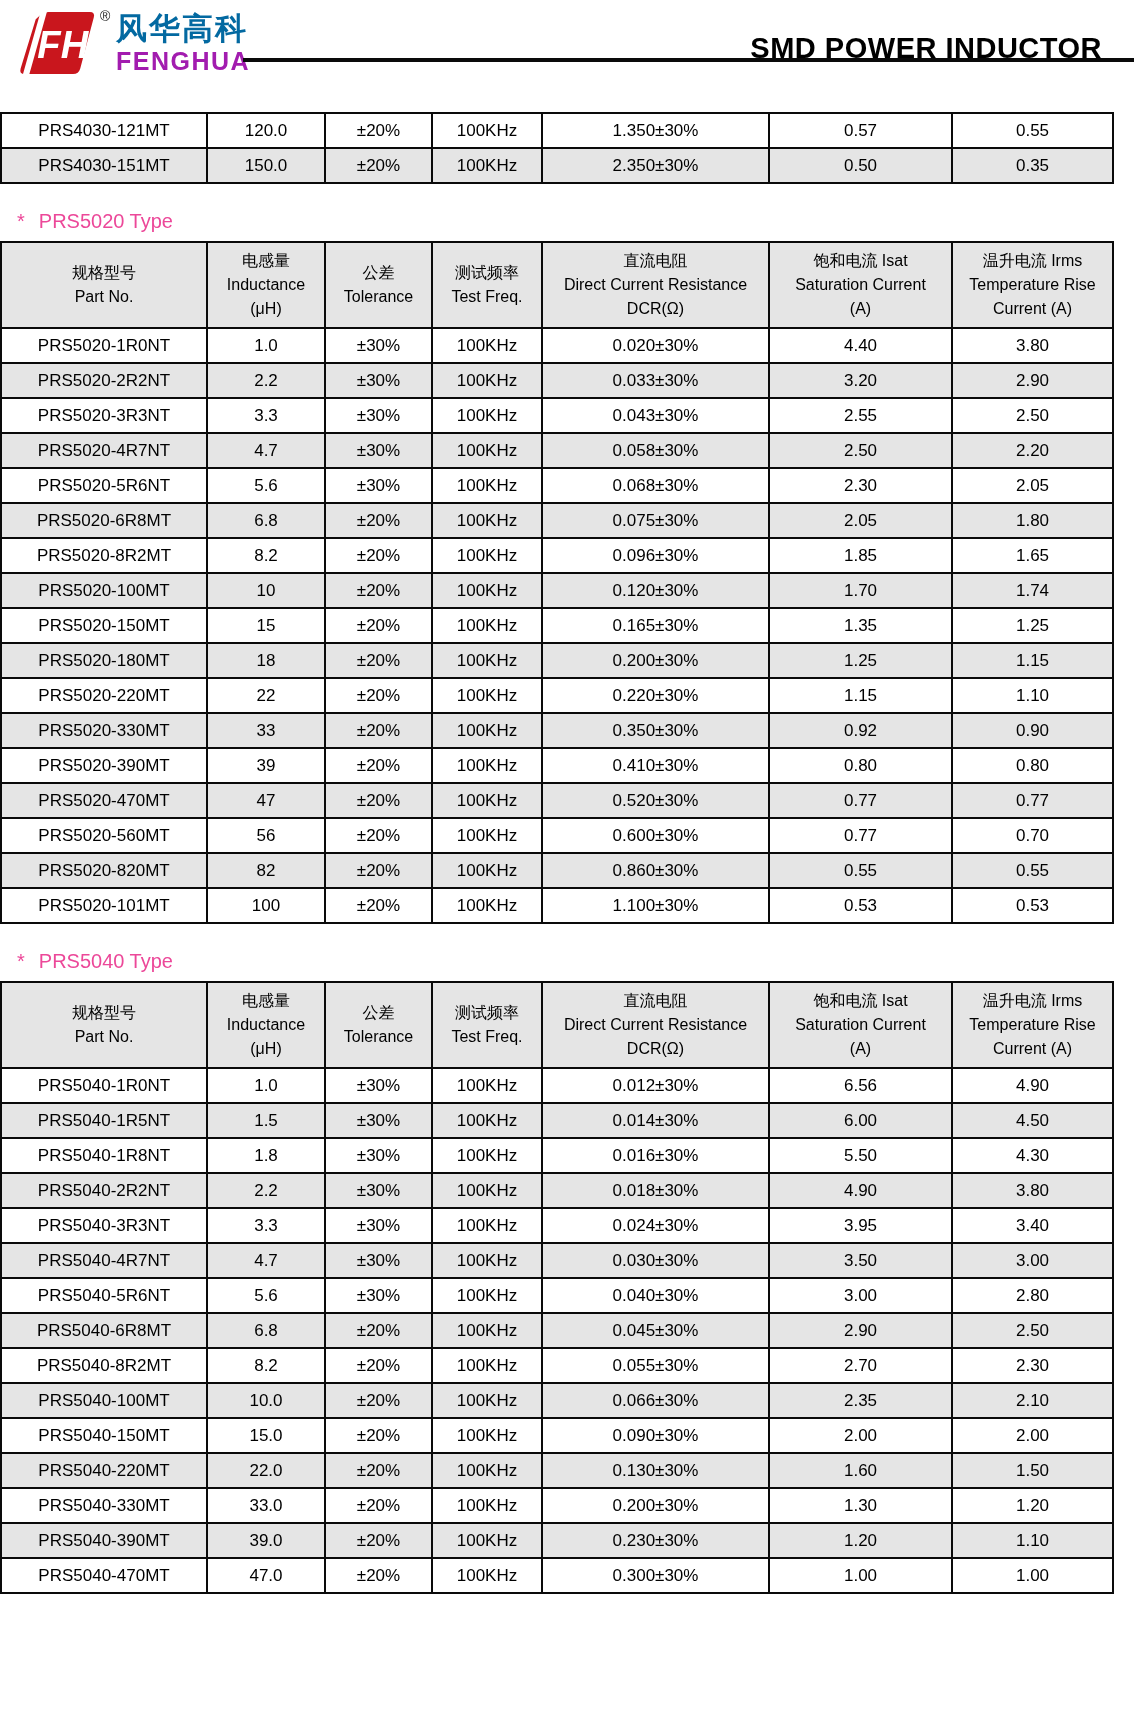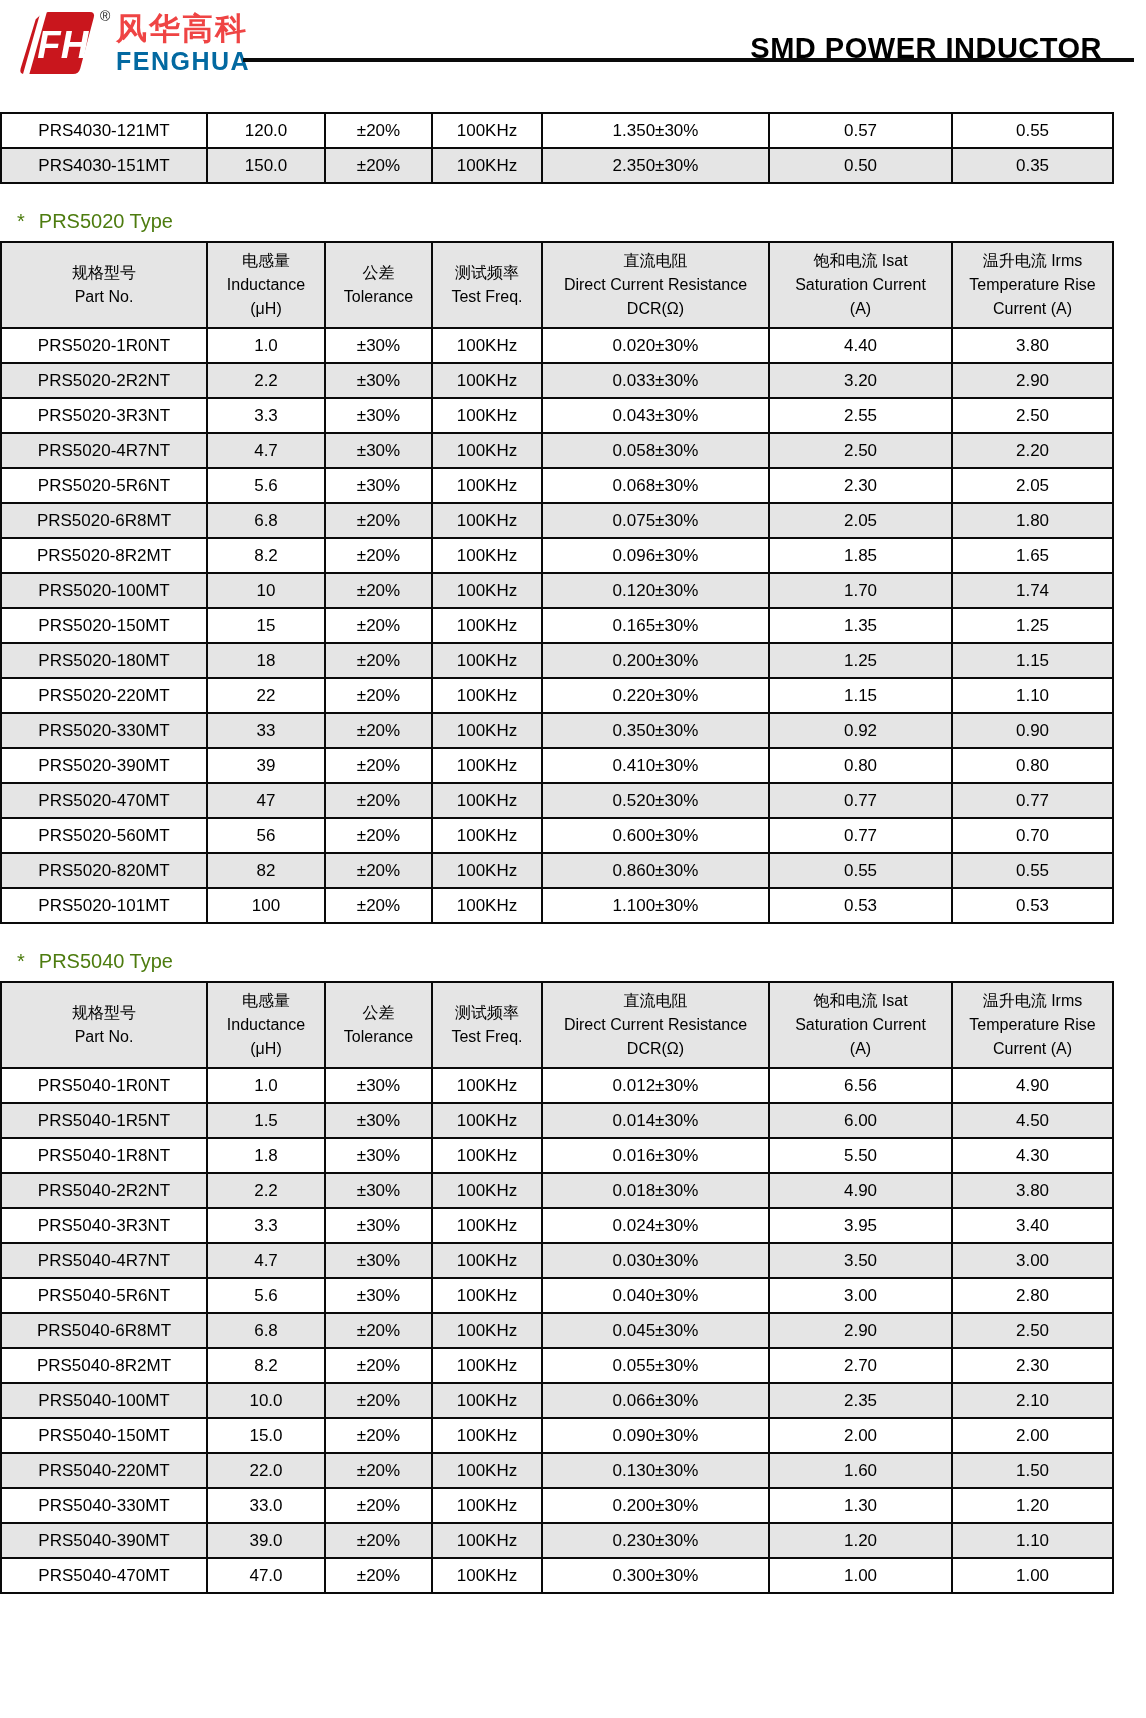--- a/index.html
+++ b/index.html
@@ -67,21 +67,21 @@
     width: 891px;
     height: 4px;
     background: #0a0a0a;
   }
   
   .content { }
   .sec-first table { margin-top: 30px; }
   .type-heading {
     margin: 26px 0 8px 17px;
     font-size: 20px;
-    color: #4d7c0f;
+    color: #ec4899;
   }
   .type-heading .star { margin-right: 14px; }
   table {
     border-collapse: collapse;
     table-layout: fixed;
     width: 1112px;
     background: #ffffff;
   }
   th, td {
     border: 2px solid #0a0a0a;
@@ -109,22 +109,22 @@
 <div class="page">
 
   <header class="hdr">
     <svg class="logo-icon" width="80" height="62" viewBox="0 0 100 78" aria-hidden="true">
       <path d="M30 2 Q34 0 38 0 L90 0 Q97 0 95 7 L78 71 Q76 78 69 78 L8 78 Q1 78 3 71 L22 9 Z" fill="#c9161d"></path>
       <path d="M28 0 L36 0 L14 78 L6 78 Z" fill="#ffffff"></path>
       <text x="56" y="58" text-anchor="middle" font-family="Liberation Sans, sans-serif" font-size="48" font-weight="bold" font-style="italic" fill="#ffffff">FH</text>
     </svg>
     <span class="reg-mark">®</span>
     <div class="brand">
-      <div class="brand-cn" style="color:#ef4444;">风华高科</div>
-      <div class="brand-en" style="color:#0369a1;">FENGHUA</div>
+      <div class="brand-cn" style="color:#0369a1;">风华高科</div>
+      <div class="brand-en" style="color:#a21caf;">FENGHUA</div>
     </div>
     <div class="doc-title">SMD POWER INDUCTOR</div>
     <div class="hdr-rule"></div>
   </header>
 
   <main class="content">
       <section class="sec sec-first">
         <table>
           <colgroup>
             <col style="width: 206px;">

